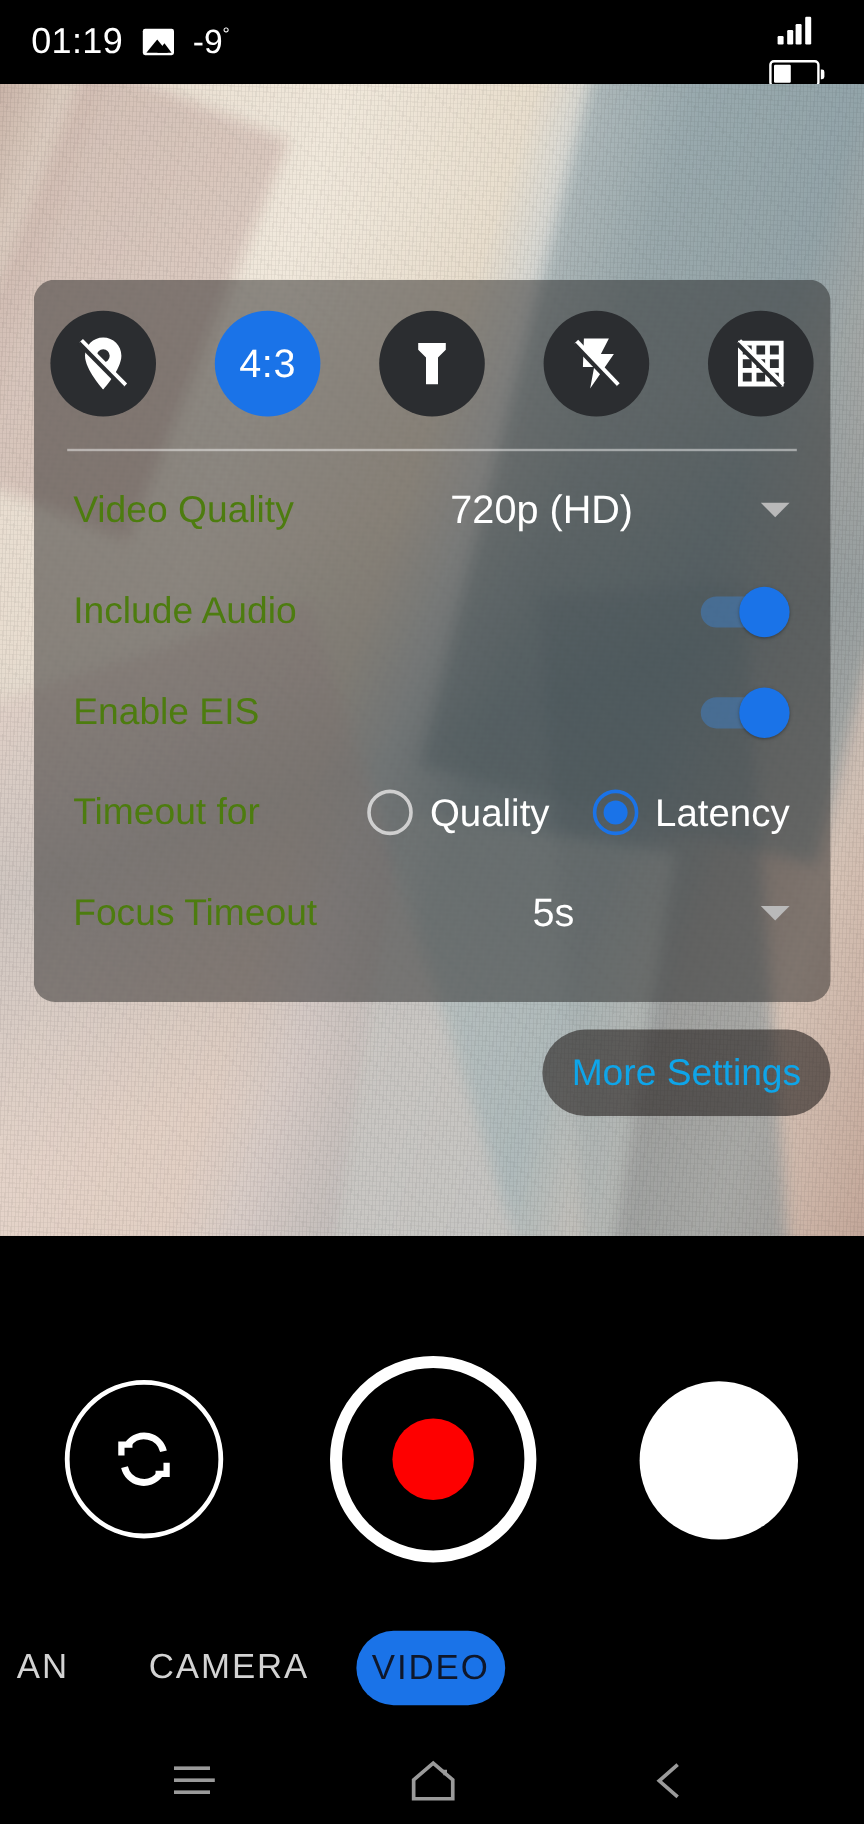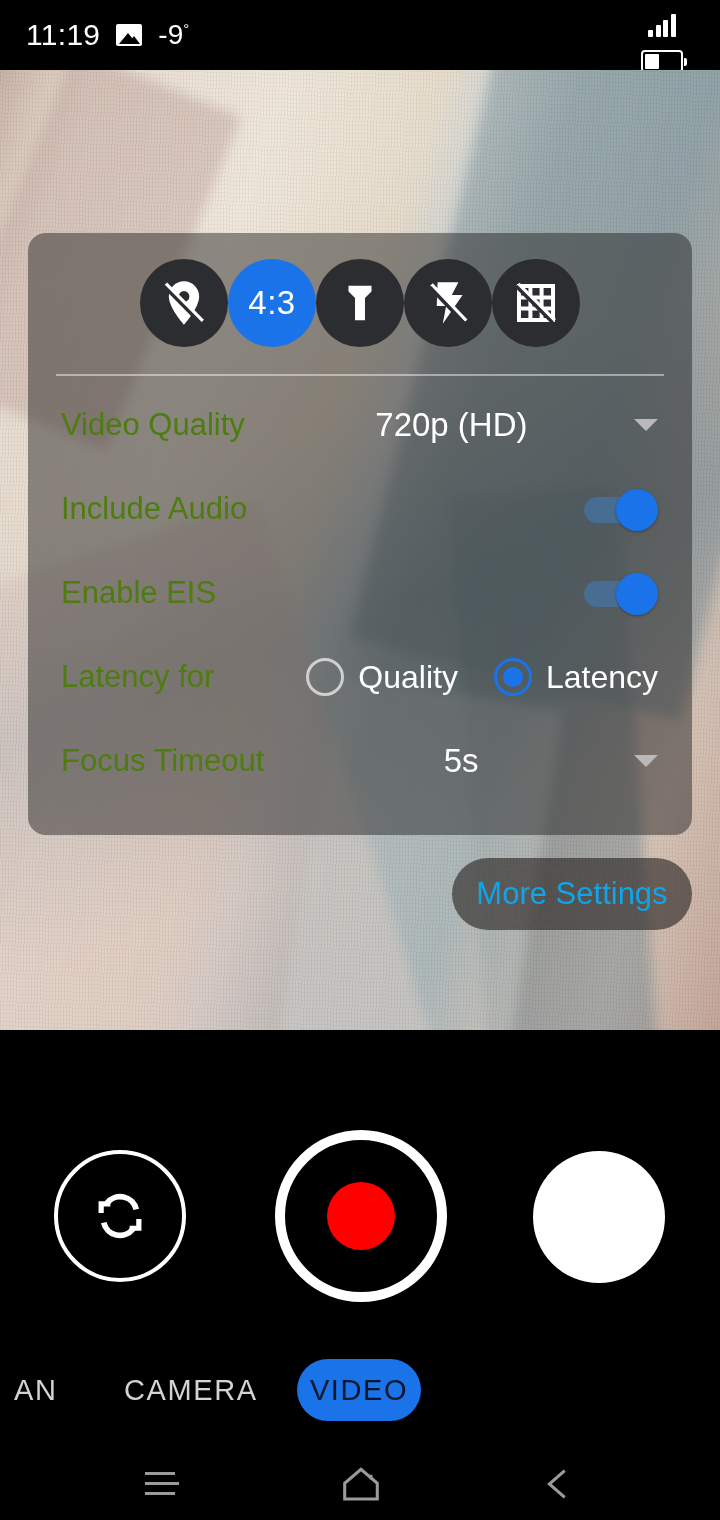--- a/index.html
+++ b/index.html
@@ -232,21 +232,21 @@
     box-sizing: border-box;
     backdrop-filter: blur(1px);
   }
   .icon-row {
     position: absolute;
     left: 0; top: 18px;
     width: 664px;
     height: 104px;
     display: flex;
     align-items: center;
-    justify-content: center;
+    justify-content: space-between;
     padding: 0 14px;
     box-sizing: border-box;
   }
   .iconbtn {
     width: 88px; height: 88px;
     border-radius: 50%;
     background: #2b2d30;
     display: flex;
     align-items: center;
     justify-content: center;
@@ -496,21 +496,21 @@
 
   svg { display: block; }
 </style>
 </head>
 <body>
 
 <div class="phone">
 
   <div class="statusbar">
     <div class="sb-left">
-      <div class="sb-clock">11:19</div>
+      <div class="sb-clock">01:19</div>
       <div class="sb-img-icon"></div>
       <div class="sb-temp"><span>-9</span><span class="deg">°</span></div>
     </div>
     <div class="sb-right">
       <div class="sb-dot"></div>
       <div class="sig">
           <i></i>
           <i></i>
           <i></i>
           <i></i>
@@ -606,21 +606,21 @@
         <div class="label">Enable EIS</div>
         <div class="right">
           <div class="toggle">
             <div class="track"></div>
             <div class="thumb"></div>
           </div>
         </div>
       </div>
 
       <div class="row">
-        <div class="label">Latency for</div>
+        <div class="label">Timeout for</div>
         <div class="radio-group">
           <div class="radio-opt">
             <div class="radio-ring"></div>
             <div class="radio-label">Quality</div>
           </div>
           <div class="radio-opt selected">
             <div class="radio-ring"></div>
             <div class="radio-label">Latency</div>
           </div>
         </div>

